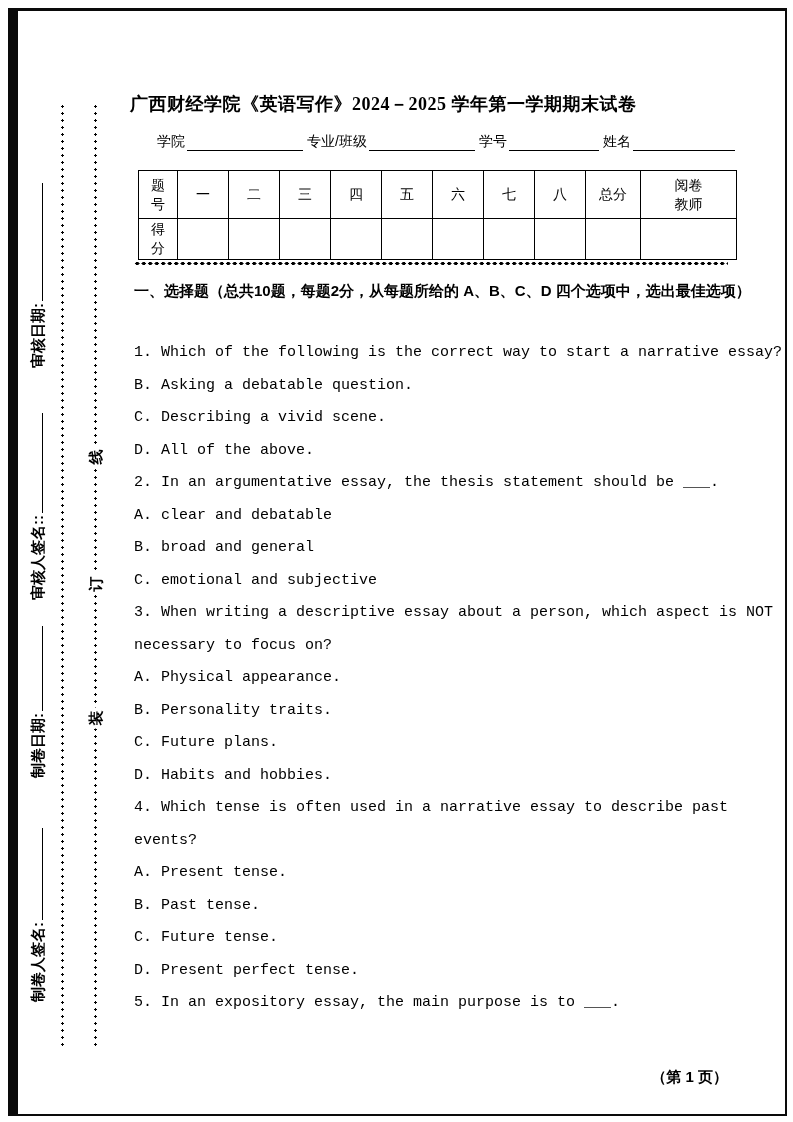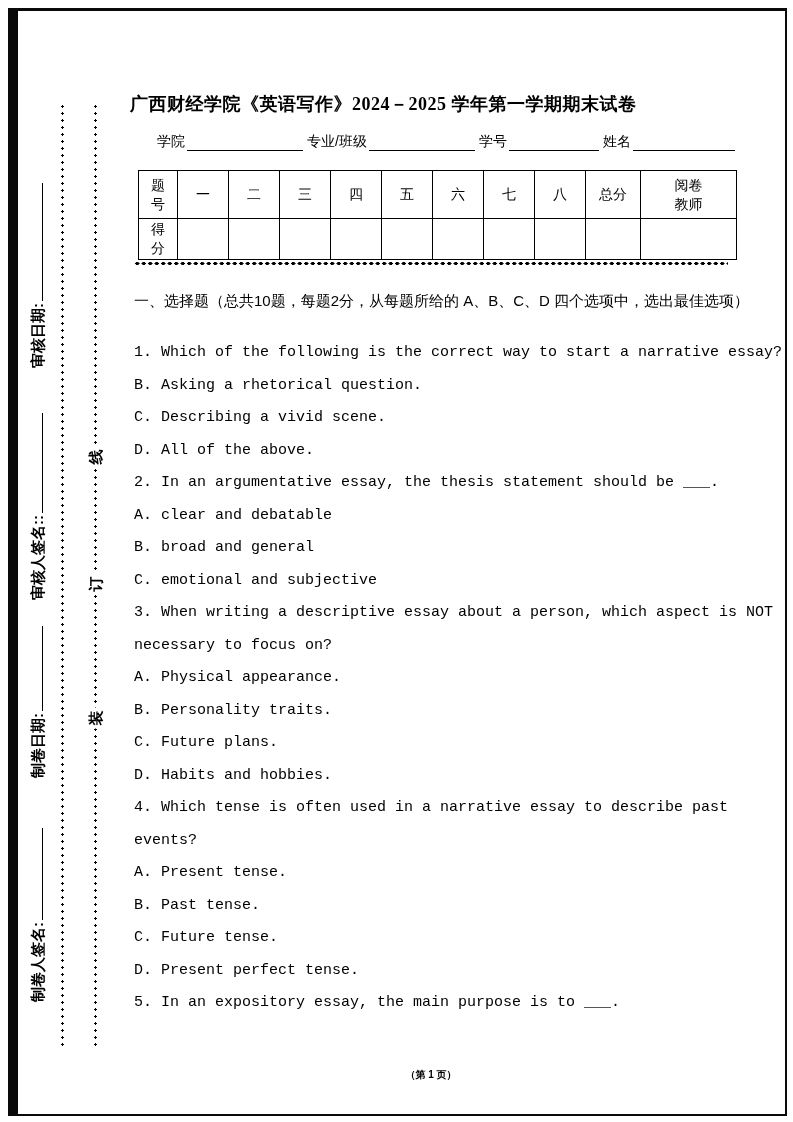--- a/index.html
+++ b/index.html
@@ -87,33 +87,33 @@
   .stack  { display:inline-block; width:1.1em; line-height:19px; word-break:break-all; }
   .stack2 { display:inline-block; width:2.2em; line-height:19px; word-break:break-all; }
 
   .dotted-sep {
     position:absolute; left:134px; top:261px; width:594px; height:5px;
     background-image: radial-gradient(circle 2px at 50% 50%, #000 98%, transparent 100%);
     background-size: 6.5px 5px; background-repeat: repeat-x;
   }
 
   .heading {
-    position:absolute; left:134px; top:290px; width:620px;
-    font-weight:normal; font-size:15px; line-height:21.5px;
+    position:absolute; left:134px; top:280px; width:620px;
+    font-weight:bold; font-size:15px; line-height:21.5px;
   }
 
   .questions {
     position:absolute; left:134px; top:337px; width:652px;
     font-family:"Liberation Mono", monospace; font-size:15px;
   }
   .q-line { line-height:32.5px; white-space:normal; }
 
   .footer {
     position:absolute; left:134px; top:1068px; width:594px;
-    text-align:center; font-weight:bold; font-size:10px;
+    text-align:right; font-weight:bold; font-size:15px;
   }
 </style>
 </head>
 <body>
 
 <div class="page">
   <div class="frame"></div>
 
   <div class="v-label vl1">
     <span>审核日期:</span><span class="fill"></span>
@@ -189,21 +189,21 @@
         </tr>
     </tbody>
   </table>
 
   <div class="dotted-sep"></div>
 
   <div class="heading">一、选择题（总共10题，每题2分，从每题所给的 A、B、C、D 四个选项中，选出最佳选项）</div>
 
   <div class="questions">
       <div class="q-line">1. Which of the following is the correct way to start a narrative essay?</div>
-      <div class="q-line">B. Asking a rhetorical question.</div>
+      <div class="q-line">B. Asking a debatable question.</div>
       <div class="q-line">C. Describing a vivid scene.</div>
       <div class="q-line">D. All of the above.</div>
       <div class="q-line">2. In an argumentative essay, the thesis statement should be ___.</div>
       <div class="q-line">A. clear and debatable</div>
       <div class="q-line">B. broad and general</div>
       <div class="q-line">C. emotional and subjective</div>
       <div class="q-line">3. When writing a descriptive essay about a person, which aspect is NOT necessary to focus on?</div>
       <div class="q-line">A. Physical appearance.</div>
       <div class="q-line">B. Personality traits.</div>
       <div class="q-line">C. Future plans.</div>

